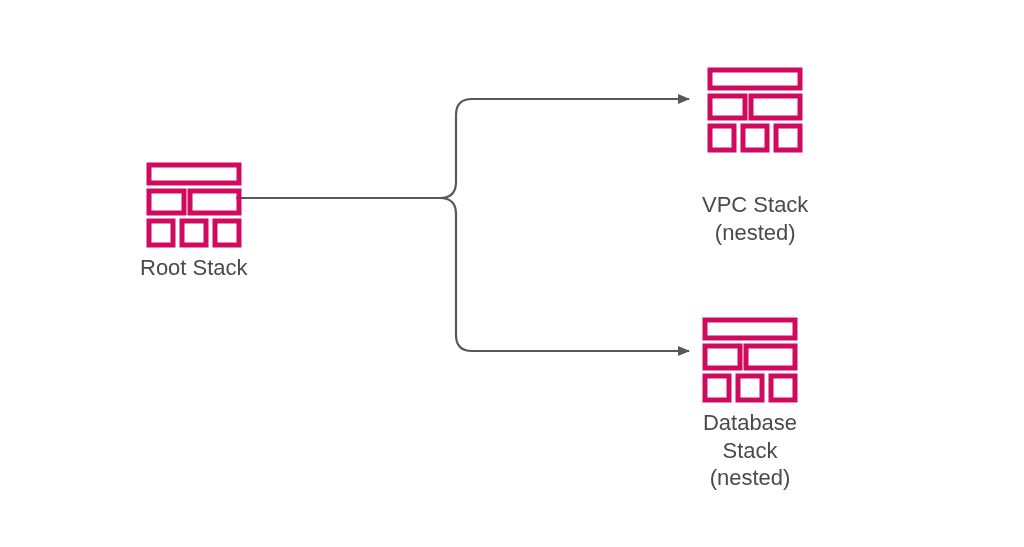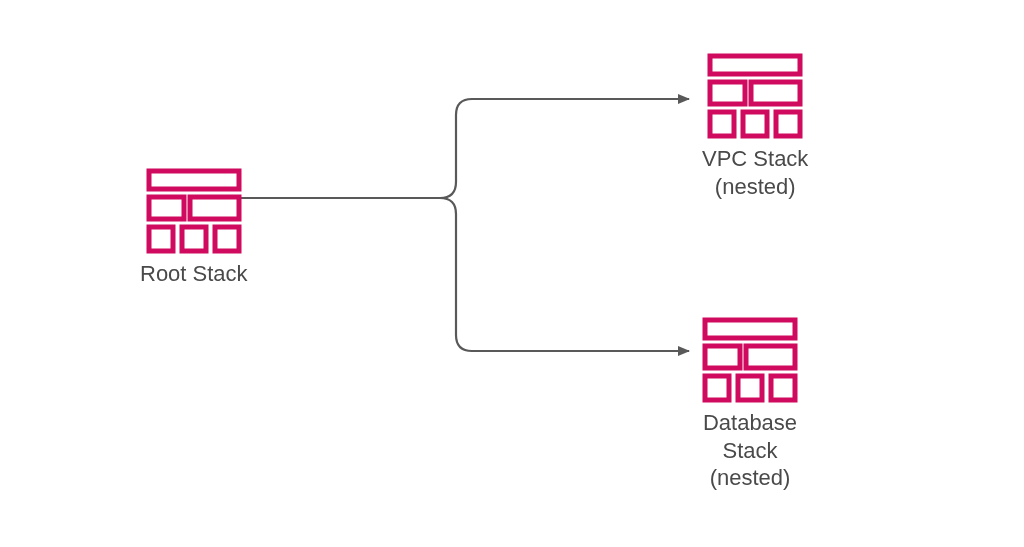--- a/index.html
+++ b/index.html
@@ -53,38 +53,38 @@
            L 689 99" fill="none" stroke="#595959" stroke-width="2.2" marker-end="url(#arrowhead)"></path>
 
   <path d="M 236 198
            L 440 198
            Q 456 198 456 214
            L 456 335
            Q 456 351 472 351
            L 689 351" fill="none" stroke="#595959" stroke-width="2.2" marker-end="url(#arrowhead)"></path>
 </svg>
 
-<div class="node" style="left:140px; top:168px;">
+<div class="node" style="left:140px; top:162px;">
   <svg width="96" height="86" viewBox="0 0 96 86">
     <g fill="none" stroke="#cf0a5f" stroke-width="5">
 
       <rect x="3" y="3" width="90" height="18"></rect>
 
       <rect x="3" y="29" width="35" height="22"></rect>
       <rect x="44" y="29" width="49" height="22"></rect>
 
       <rect x="3" y="59" width="24" height="24"></rect>
       <rect x="36" y="59" width="24" height="24"></rect>
       <rect x="69" y="59" width="24" height="24"></rect>
     </g>
   </svg>
   <div class="label">Root Stack</div>
 </div>
 
-<div class="node" style="left:702px; top:53px;">
+<div class="node" style="left:702px; top:67px;gap:32px;">
   <svg width="96" height="86" viewBox="0 0 96 86">
     <g fill="none" stroke="#cf0a5f" stroke-width="5">
       <rect x="3" y="3" width="90" height="18"></rect>
       <rect x="3" y="29" width="35" height="22"></rect>
       <rect x="44" y="29" width="49" height="22"></rect>
       <rect x="3" y="59" width="24" height="24"></rect>
       <rect x="36" y="59" width="24" height="24"></rect>
       <rect x="69" y="59" width="24" height="24"></rect>
     </g>
   </svg>

